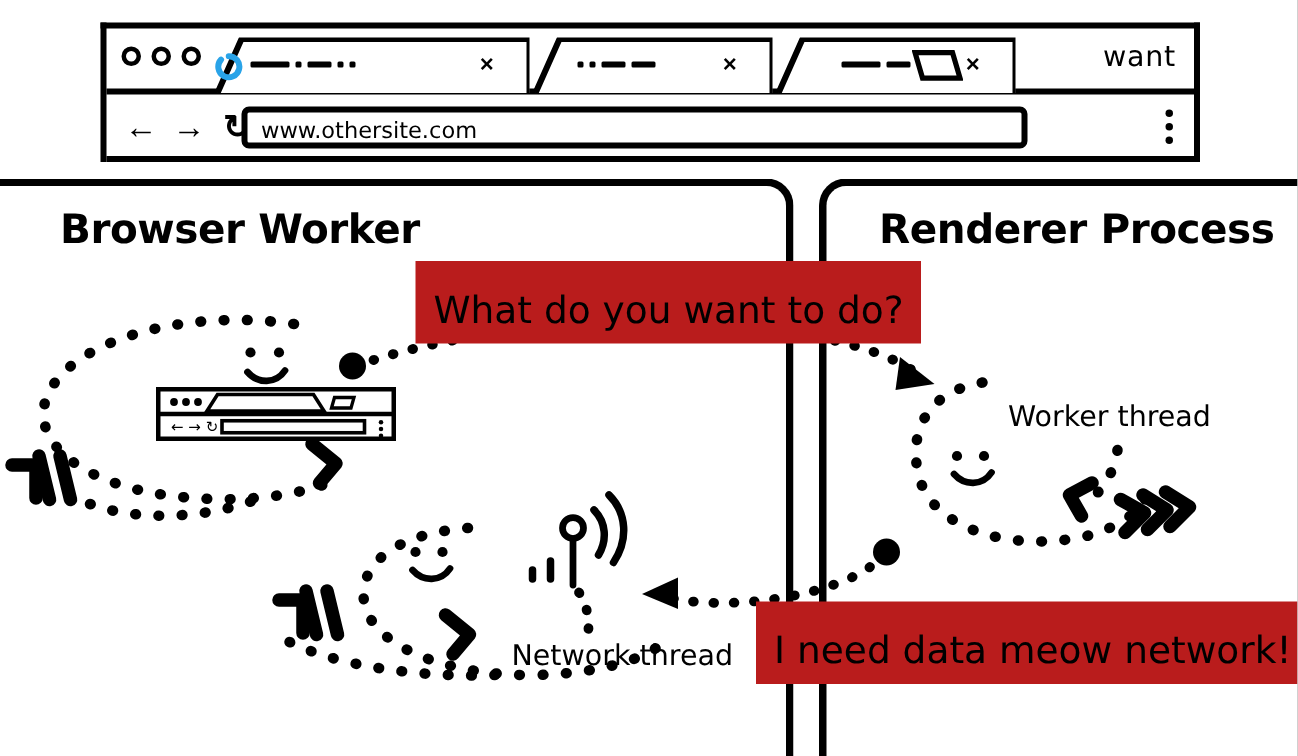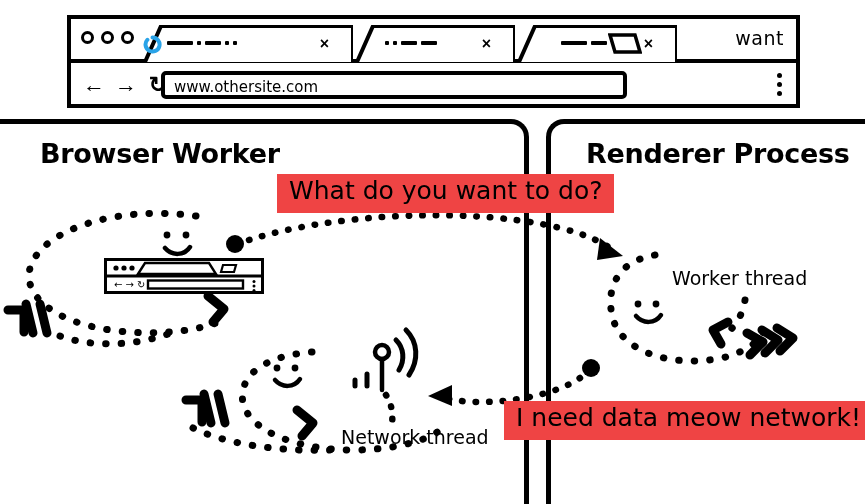--- a/index.html
+++ b/index.html
@@ -120,21 +120,21 @@
     color: #000;
     font-size: 22px;
     font-weight: 700;
     line-height: 26px;
     text-align: center;
   }
   #url-bar {
     position: absolute;
     left: 90px;
     top: 8px;
-    width: 466px;
+    width: 524px;
     height: 28px;
     box-sizing: border-box;
     border: 4px solid #000;
     border-radius: 5px;
     background: #fff;
   }
   #url-text {
     position: absolute;
     left: 9px;
     top: 3px;
@@ -190,27 +190,27 @@
     font-family: "DejaVu Sans", sans-serif;
     letter-spacing: -0.3px;
     white-space: nowrap;
   }
   #browser-process-title { left: 40px; top: 138px; }
   #renderer-process-title { left: 586px; top: 138px; }
 
   
   .speech-label {
     position: absolute;
-    background: #ef4444;
+    background: #b91c1c;
     color: #000;
     font-family: "DejaVu Sans", sans-serif;
     font-size: 25px;
     line-height: 1;
     white-space: nowrap;
-    padding: 4px 12px 10px 12px;
+    padding: 20px 12px 10px 12px;
     box-sizing: border-box;
   }
   #label-what-do-you-want { left: 277px; top: 174px; }
   #label-need-data { left: 504px; top: 401px; }
 
   
   .thread-label {
     position: absolute;
     font-family: "DejaVu Sans", sans-serif;
     font-size: 19px;

